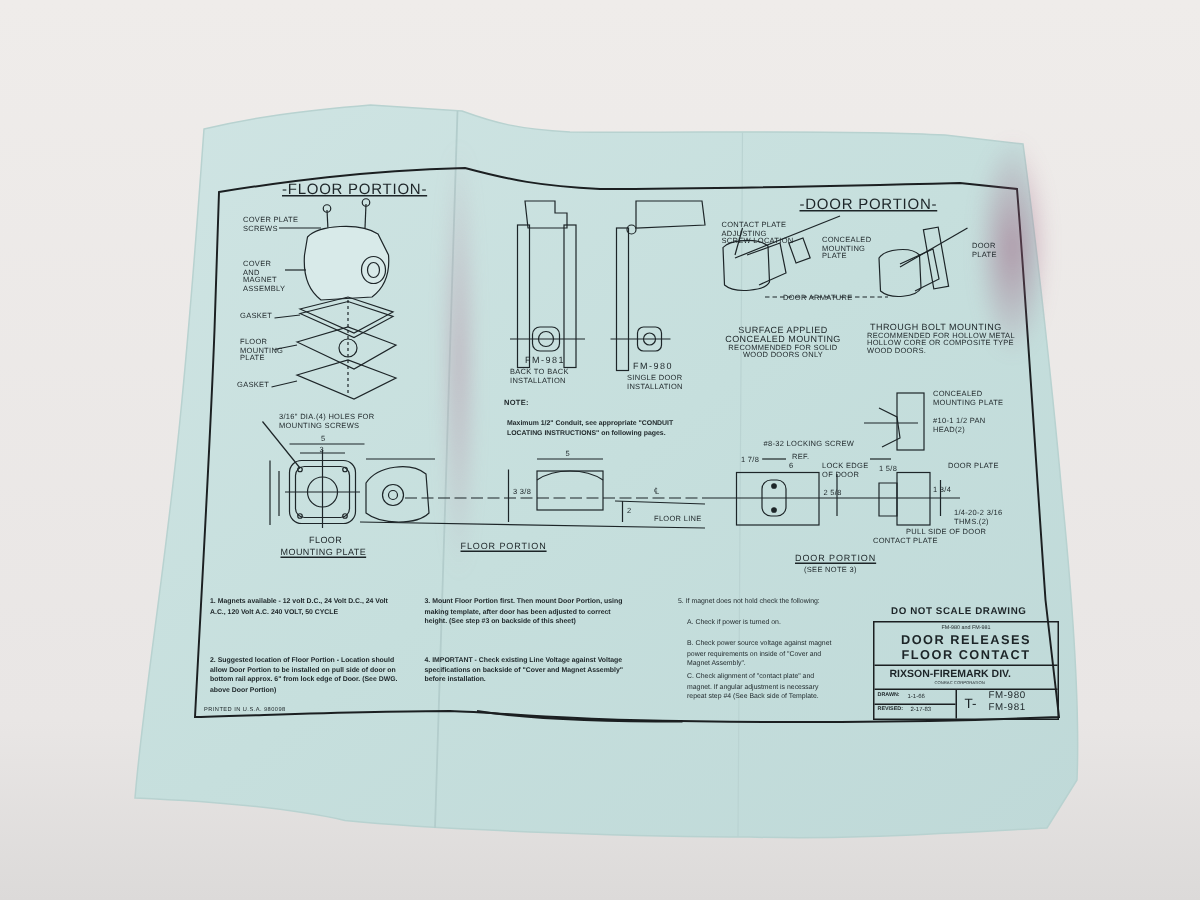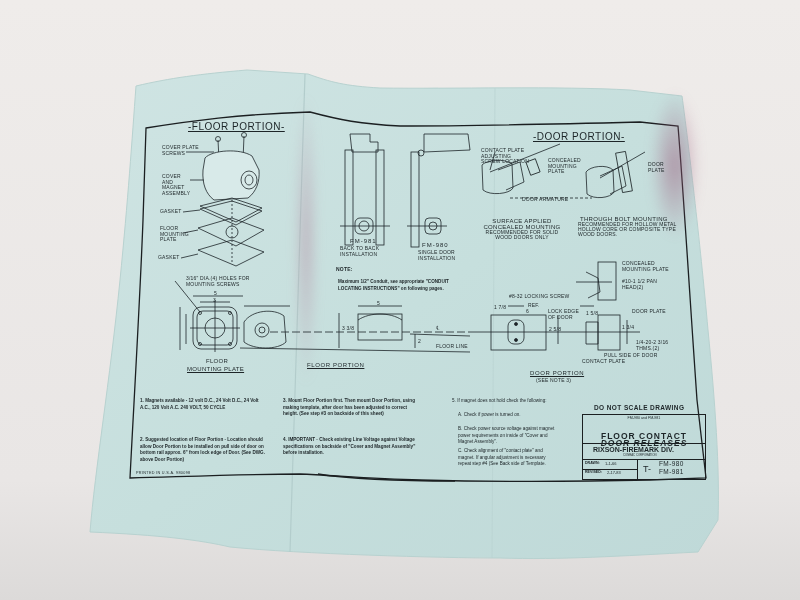--- a/index.html
+++ b/index.html
@@ -227,21 +227,21 @@
 <div class="t note" style="left:458px;top:448px;width:100px;">
   <span>C.</span>
   <span>Check alignment of "contact plate" and magnet. If angular adjustment is necessary repeat step #4 (See Back side of Template.</span>
 </div>
 <div class="t" style="left:136px;top:471px;font-size:3.8px;letter-spacing:.3px;">PRINTED IN U.S.A. 980098</div>
 
 <div class="t" style="left:594px;top:404px;font-size:6.5px;font-weight:bold;letter-spacing:.4px;">DO NOT SCALE DRAWING</div>
 <div style="position:absolute;left:582px;top:414px;width:122px;height:64px;border:1.3px solid #1b1f21;">
   <div style="position:absolute;left:0;top:0;width:100%;height:28px;border-bottom:1.2px solid #1b1f21;">
     <div class="t" style="left:0;right:0;top:2px;text-align:center;font-size:3.6px;">FM-980 and FM-981</div>
-    <div class="t tb-title" style="left:0;right:0;top:24px;font-size:8.5px;font-style:italic;">DOOR RELEASES</div>
+    <div class="t tb-title" style="left:0;right:0;top:7px;font-size:8.5px;">DOOR RELEASES</div>
     <div class="t tb-title" style="left:0;right:0;top:17px;font-size:8.5px;">FLOOR CONTACT</div>
   </div>
   <div style="position:absolute;left:0;top:29px;width:100%;height:15px;border-bottom:1.2px solid #1b1f21;">
     <div class="t" style="left:10px;top:2px;font-size:7px;font-weight:bold;">RIXSON-FIREMARK DIV.</div>
     <div class="t" style="left:40px;top:10px;font-size:2.8px;">CONRAC CORPORATION</div>
   </div>
   <div style="position:absolute;left:0;top:45px;width:54px;height:19px;border-right:1.2px solid #1b1f21;">
     <div style="position:absolute;left:0;top:0;width:100%;height:9px;border-bottom:1px solid #1b1f21;">
       <span class="t" style="left:2px;top:2px;font-size:3.6px;font-weight:bold;">DRAWN:</span>
       <span class="t" style="left:22px;top:2px;font-size:4px;">1-1-66</span>

